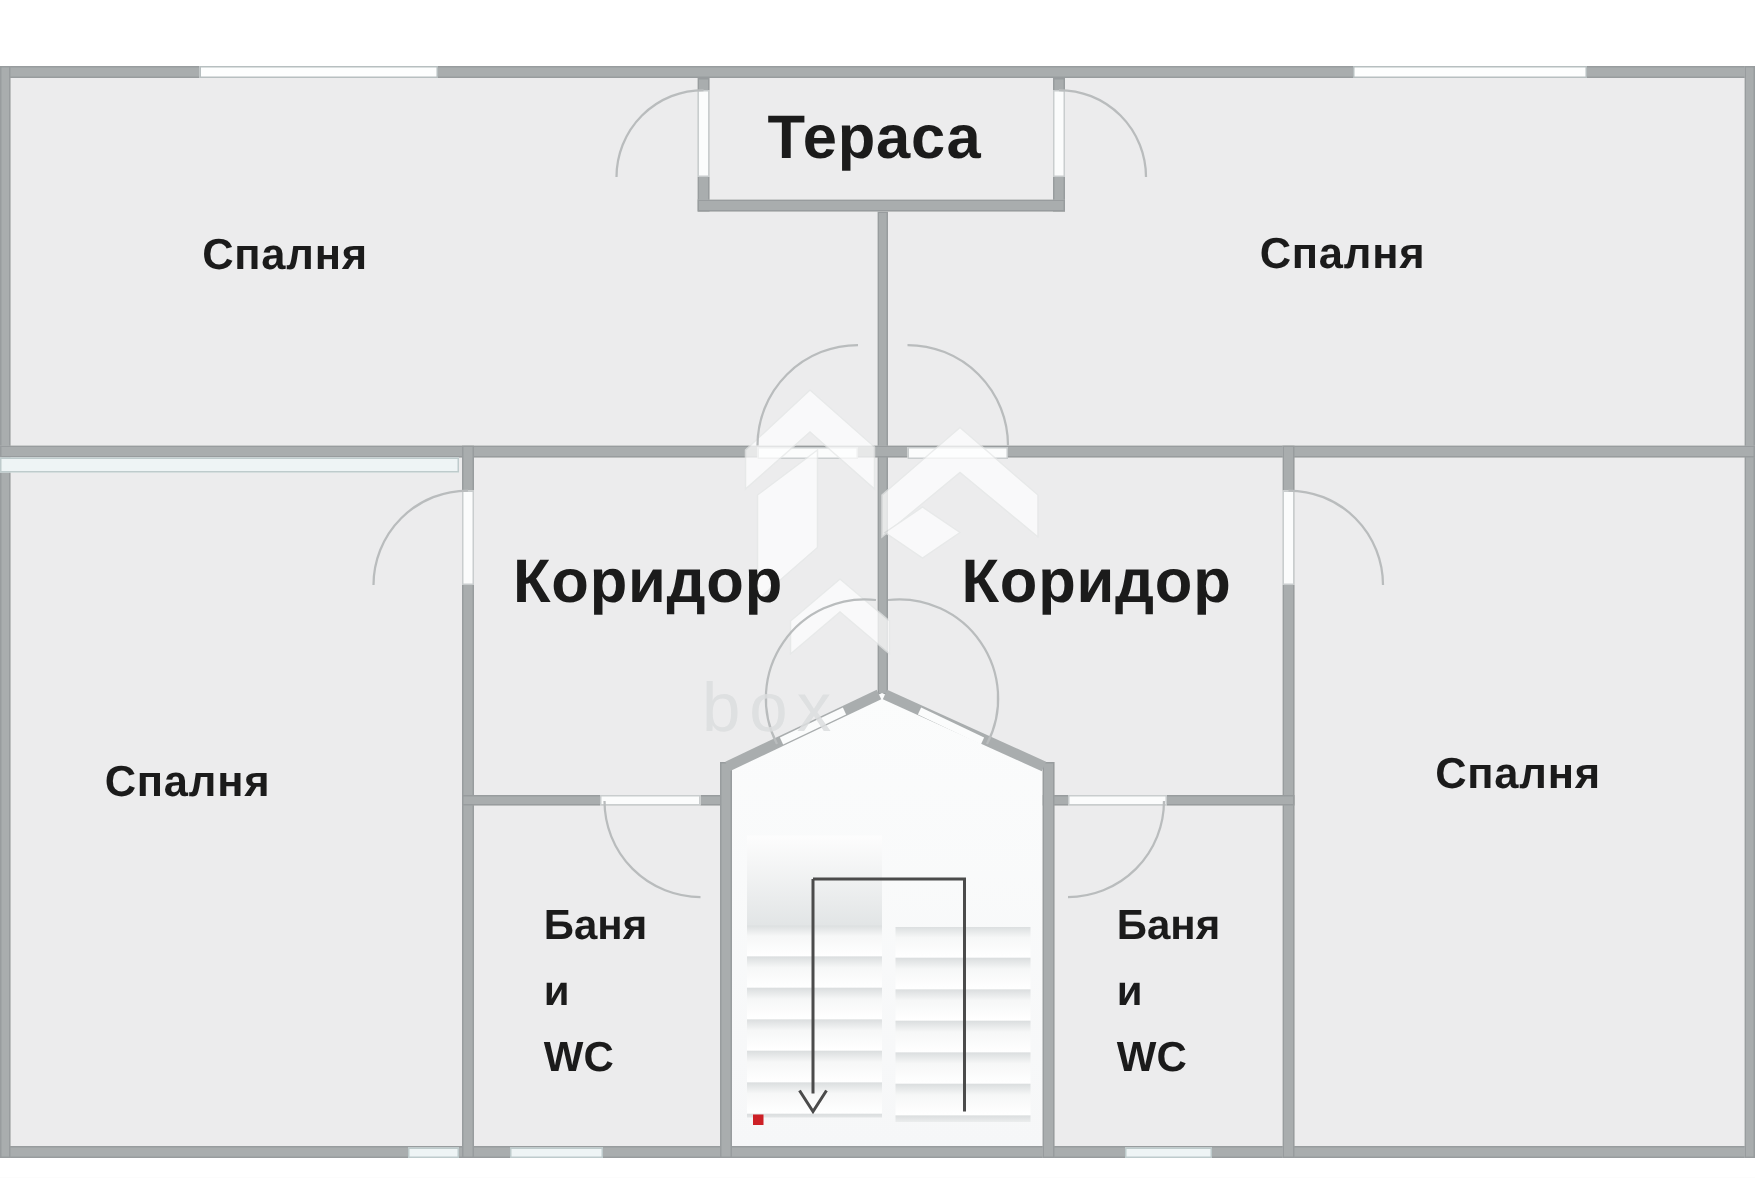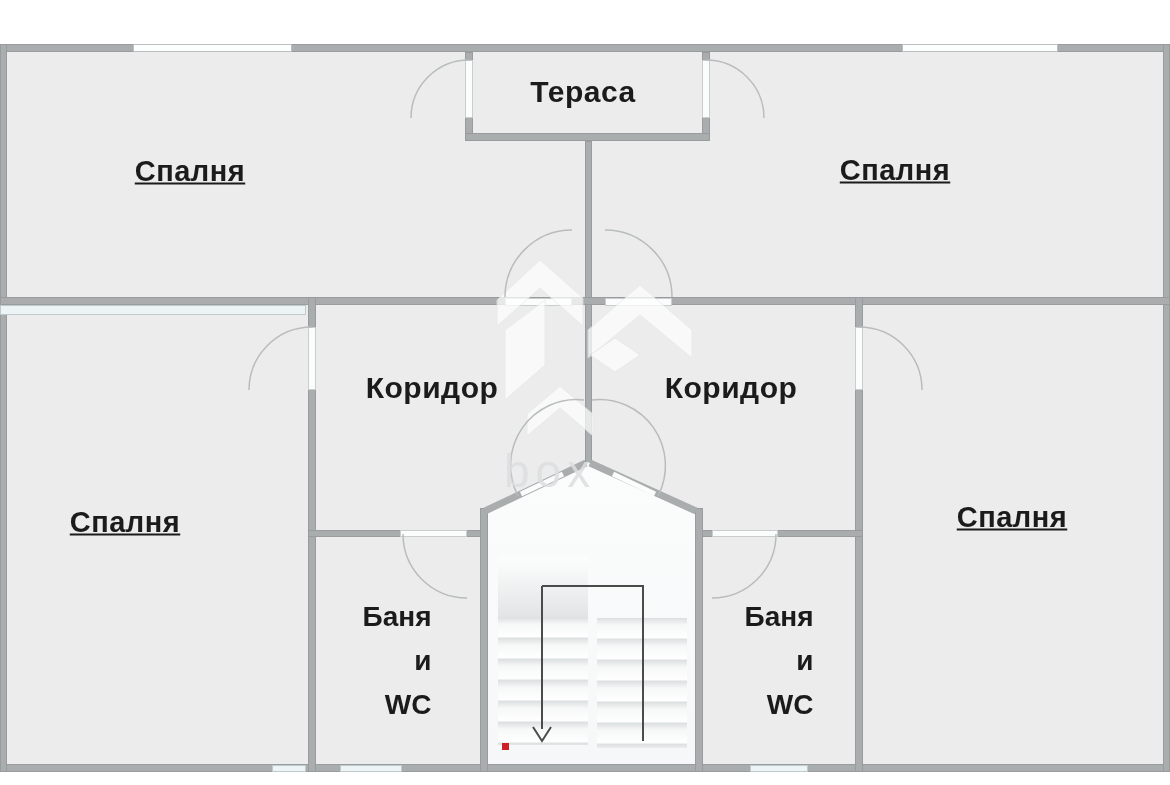--- a/index.html
+++ b/index.html
@@ -7,45 +7,45 @@
     position:relative;width:1170px;height:785px;background:#ffffff;overflow:hidden;
     font-family:"Liberation Sans", sans-serif;
   }
   .fill{position:absolute;background:#ececed;}
   .wall{position:absolute;background:#a9adae;box-shadow:inset 0 0 0 1px rgba(120,126,128,.35);}
   .window{position:absolute;background:#fdfefe;border:1px solid #b7bfc0;box-sizing:border-box;}
   .window.tint{background:#eef4f5;border-color:#becbcc;}
   .doorgap{position:absolute;background:#fbfcfc;border:1px solid #c9cdce;box-sizing:border-box;}
   .label{
     position:absolute;transform:translate(-50%,-50%);
-    color:#1b1b1b;font-weight:bold;font-size:30px;letter-spacing:.5px;white-space:nowrap;
+    color:#1b1b1b;font-weight:bold;font-size:41px;letter-spacing:.5px;white-space:nowrap;
   }
-  .label.small{font-size:29px;text-decoration:underline;}
+  .label.small{font-size:29px;}
   .bath-label{
-    position:absolute;transform:translate(-50%,-50%);text-align:right;
+    position:absolute;transform:translate(-50%,-50%);text-align:left;
     color:#1b1b1b;font-weight:bold;font-size:28px;line-height:44px;
   }
   #stairwell{
     position:absolute;left:488px;top:462px;width:207px;height:302px;
     background:linear-gradient(to bottom,#fbfcfc 0%,#f6f7f8 100%);
     clip-path:polygon(0 50px,100px 0,100% 50px,100% 100%,0 100%);
   }
   .flight{
     position:absolute;width:90px;
     background:repeating-linear-gradient(to bottom,#dcdfe0 0px,#f6f7f7 7px,#ffffff 20px,#dcdfe0 21px);
   }
   .flight-shade{
     position:absolute;background:linear-gradient(to bottom,#fdfdfd 0%,#e1e4e5 100%);
   }
   #red-marker{position:absolute;left:502px;top:743px;width:7px;height:7px;background:#cd2026;}
   #wm-text{
     position:absolute;left:468px;top:448px;color:#dcdedf;font-size:46px;font-weight:normal;
     letter-spacing:2px;line-height:46px;opacity:.85;white-space:nowrap;
   }
-  #wm-text .l2{display:block;margin-left:36px;letter-spacing:6px;}
+  #wm-text .l2{display:block;letter-spacing:6px;}
   svg.overlay{position:absolute;left:0;top:0;pointer-events:none;}
 </style>
 </head>
 <body>
 
 <div id="stage">
 
   <div class="fill" style="left:0;top:52px;width:1170px;height:712px;"></div>
 
   <div class="wall" style="left:0;top:44px;width:1170px;height:8px;"></div>

